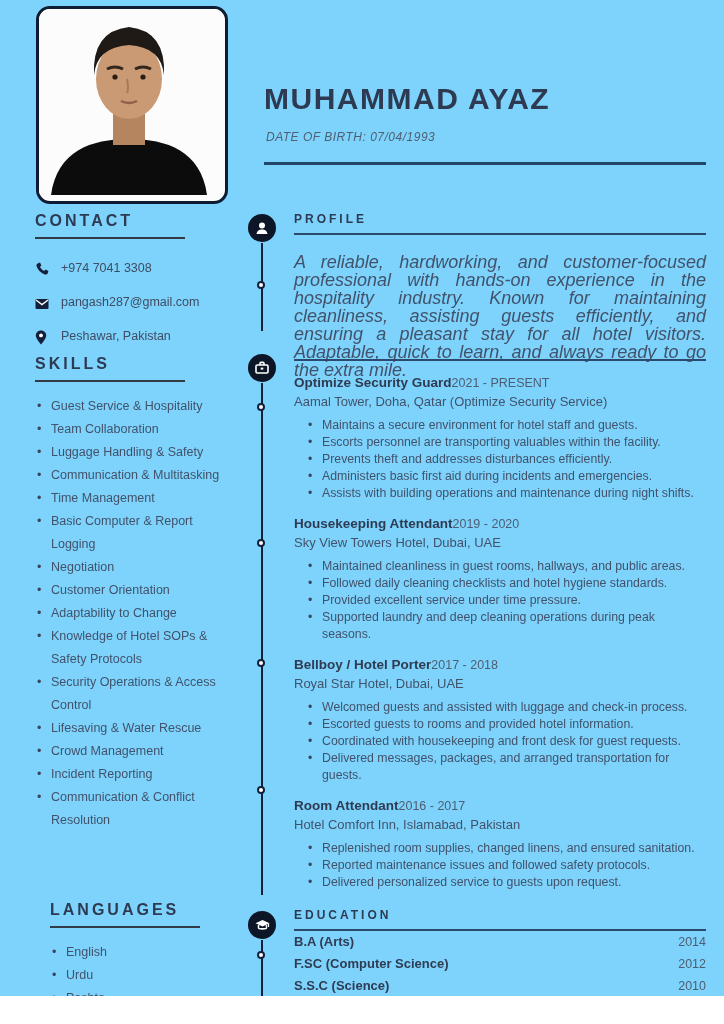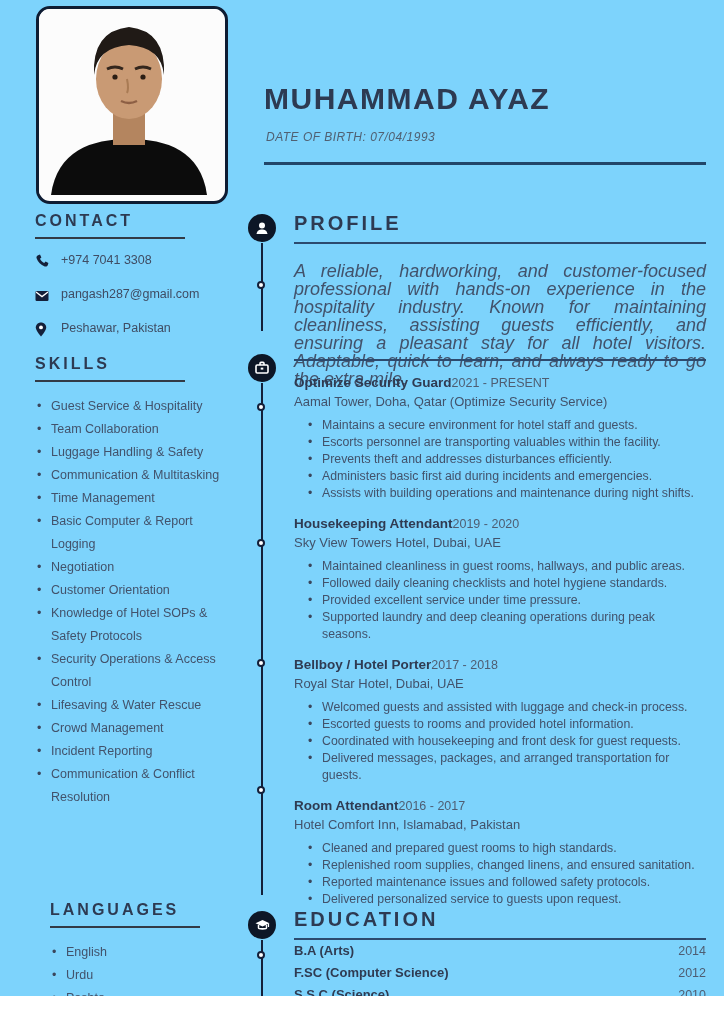--- a/index.html
+++ b/index.html
@@ -20,21 +20,21 @@
   .dob{
     position:absolute;left:266px;top:130px;font-size:12px;color:#506072;letter-spacing:.5px;font-style:italic;
   }
   .header-rule{
     position:absolute;left:264px;top:162px;width:442px;height:3px;background:#224669;
   }
   
   .leftcol-block{position:absolute;left:35px;width:196px;}
   .side-h{font-size:16px;font-weight:bold;color:#2d3a52;letter-spacing:3px;}
   .side-rule{width:150px;height:2px;background:#323a46;margin-top:7px;}
-  .contact-list{margin-top:14px;}
+  .contact-list{margin-top:22px;}
   .contact-item{display:flex;align-items:flex-start;margin-bottom:19px;}
   .contact-item .cicon{width:14px;height:14px;margin-right:12px;flex:0 0 14px;margin-top:1px;}
   .contact-item .ctext{font-size:12.5px;color:#3f4c63;line-height:15px;}
   ul.dotlist{list-style:none;margin:13px 0 0 0;padding:0;}
   ul.dotlist li{
     position:relative;padding-left:16px;font-size:12.5px;color:#42526b;line-height:23px;
   }
   ul.dotlist li::before{
     content:"•";position:absolute;left:2px;top:0;color:#3a465c;
   }
@@ -43,21 +43,21 @@
   .rail-icon{
     position:absolute;left:248px;width:28px;height:28px;border-radius:50%;
     background:#0d1626;display:flex;align-items:center;justify-content:center;
   }
   .rail-node{
     position:absolute;left:257px;width:8px;height:8px;border-radius:50%;
     background:#ffffff;border:2px solid #14203a;box-sizing:border-box;
   }
   
   .main-section{position:absolute;left:294px;width:412px;}
-  .main-h{font-size:20px;font-weight:bold;color:#2d3a52;letter-spacing:3px;}
+  .main-h{font-size:12px;font-weight:bold;color:#2d3a52;letter-spacing:3px;}
   .main-rule{width:100%;height:2px;background:#2c4a6e;margin-top:7px;}
   .profile-text{
     margin-top:18px;font-size:18px;line-height:18px;color:#42526b;text-align:justify;font-style:italic;
   }
   .job{margin-top:14px;}
   .job-head{display:flex;justify-content:flex-start;align-items:baseline;}
   .job-role{font-size:13.5px;font-weight:bold;color:#2f3b52;}
   .job-dates{font-size:12.5px;color:#4e5d72;}
   .job-company{font-size:13px;color:#42526b;margin-top:4px;}
   ul.job-bullets{list-style:none;margin:8px 0 0 14px;padding:0;}
@@ -165,20 +165,21 @@
     <div class="side-rule"></div>
     <ul class="dotlist">
       <li>Guest Service &amp; Hospitality</li>
       <li>Team Collaboration</li>
       <li>Luggage Handling &amp; Safety</li>
       <li>Communication &amp; Multitasking</li>
       <li>Time Management</li>
       <li>Basic Computer &amp; Report Logging</li>
       <li>Negotiation</li>
       <li>Customer Orientation</li>
+      <li>Adaptability to Change</li>
       <li>Knowledge of Hotel SOPs &amp; Safety Protocols</li>
       <li>Security Operations &amp; Access Control</li>
       <li>Lifesaving &amp; Water Rescue</li>
       <li>Crowd Management</li>
       <li>Incident Reporting</li>
       <li>Communication &amp; Conflict Resolution</li>
     </ul>
   </div>
 
   <div class="leftcol-block" style="top:901px;margin-left:15px;">
@@ -243,21 +244,20 @@
       </ul>
     </div>
 
     <div class="job">
       <div class="job-head">
         <span class="job-role">Room Attendant</span>
         <span class="job-dates">2016 - 2017</span>
       </div>
       <div class="job-company">Hotel Comfort Inn, Islamabad, Pakistan</div>
       <ul class="job-bullets">
-        <li>Cleaned and prepared guest rooms to high standards.</li>
         <li>Replenished room supplies, changed linens, and ensured sanitation.</li>
         <li>Reported maintenance issues and followed safety protocols.</li>
         <li>Delivered personalized service to guests upon request.</li>
       </ul>
     </div>
   </div>
 
   <div class="main-section" style="top:908px;">
     <div class="main-h">EDUCATION</div>
     <div class="main-rule"></div>

